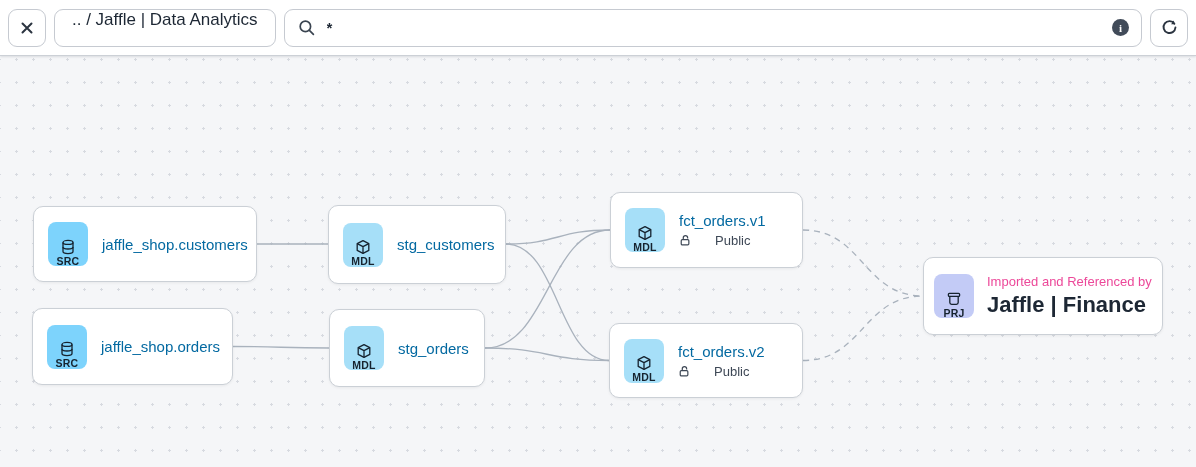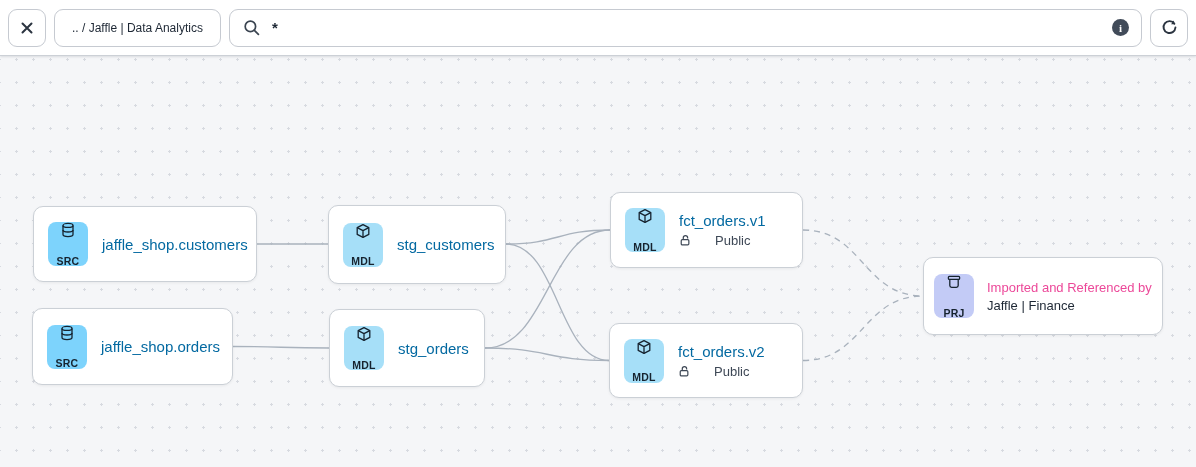--- a/index.html
+++ b/index.html
@@ -12,21 +12,21 @@
     padding:0 8px; gap:8px; border-bottom:1px solid #ccd0d6;
     box-shadow:0 1px 2px rgba(31,41,55,.12); position:relative; z-index:5;
   }
   .tb-btn{
     width:38px; height:38px; background:#fff; border:1px solid #c6cad1;
     border-radius:9px; display:flex; align-items:center; justify-content:center;
     cursor:pointer; flex:0 0 auto;
   }
   .crumb-chip{
     height:38px; border:1px solid #c6cad1; border-radius:9px; background:#fff;
-    display:flex; align-items:center; padding:0 17px; font-size:12px;
+    display:flex; padding:0 17px; font-size:17px;
     font-weight:500; color:#1d2734; white-space:nowrap; flex:0 0 auto;
   }
   .searchbox{
     height:38px; border:1px solid #c6cad1; border-radius:9px; background:#fff;
     flex:1 1 auto; display:flex; align-items:center; padding:0 12px 0 13px; gap:11px;
   }
   .searchbox input{
     border:none; outline:none; flex:1 1 auto; font-family:"Liberation Sans",sans-serif;
     font-size:15px; font-weight:600; color:#1d2734; background:transparent; height:100%;
   }
@@ -47,33 +47,33 @@
   .edges path.dashed{ stroke-dasharray:6 5; }
 
   .node{
     position:absolute; background:#fff; border:1px solid #cbd0d6; border-radius:10px;
     display:flex; align-items:center; padding:0 14px; gap:14px;
     box-shadow:0 1px 3px rgba(0,0,0,.06); cursor:pointer;
   }
   .node.prj{ padding:0 14px 0 10px; gap:13px; }
   .badge{
     width:40px; height:44px; border-radius:8px; flex:0 0 auto;
-    display:flex; flex-direction:column; align-items:center; justify-content:space-between;
+    display:flex; flex-direction:column; align-items:center; justify-content:flex-end;
     gap:1px; color:#16232f;
   }
   .badge .blabel{ font-size:10.5px; font-weight:600; letter-spacing:.2px; line-height:1; }
   .badge.src{ background:#7dd3fc; }
   .badge.mdl{ background:#a6dff8; }
   .badge.prj{ background:#c3cbf6;border-radius:8px; }
 
   .node-title{ font-size:15px; font-weight:500; color:#0369a1; white-space:nowrap; }
   .access-row{ display:flex; align-items:center; gap:23px; margin-top:4px; }
   .access-row .atext{ font-size:13px; color:#3e4856; }
   .prj-sub{ font-size:13px; font-weight:500; color:#ec4899; white-space:nowrap; }
-  .prj-title{ font-size:13px; font-weight:400; color:#1d2734; margin-top:3px; white-space:nowrap; }
+  .prj-title{ font-size:22px; font-weight:700; color:#1d2734; margin-top:3px; white-space:nowrap; }
 
   svg{ display:block; }
 </style>
 </head>
 <body>
 
 <div class="topbar">
   <button class="tb-btn">
     <span>
       <svg width="16" height="16" viewBox="0 0 16 16">

